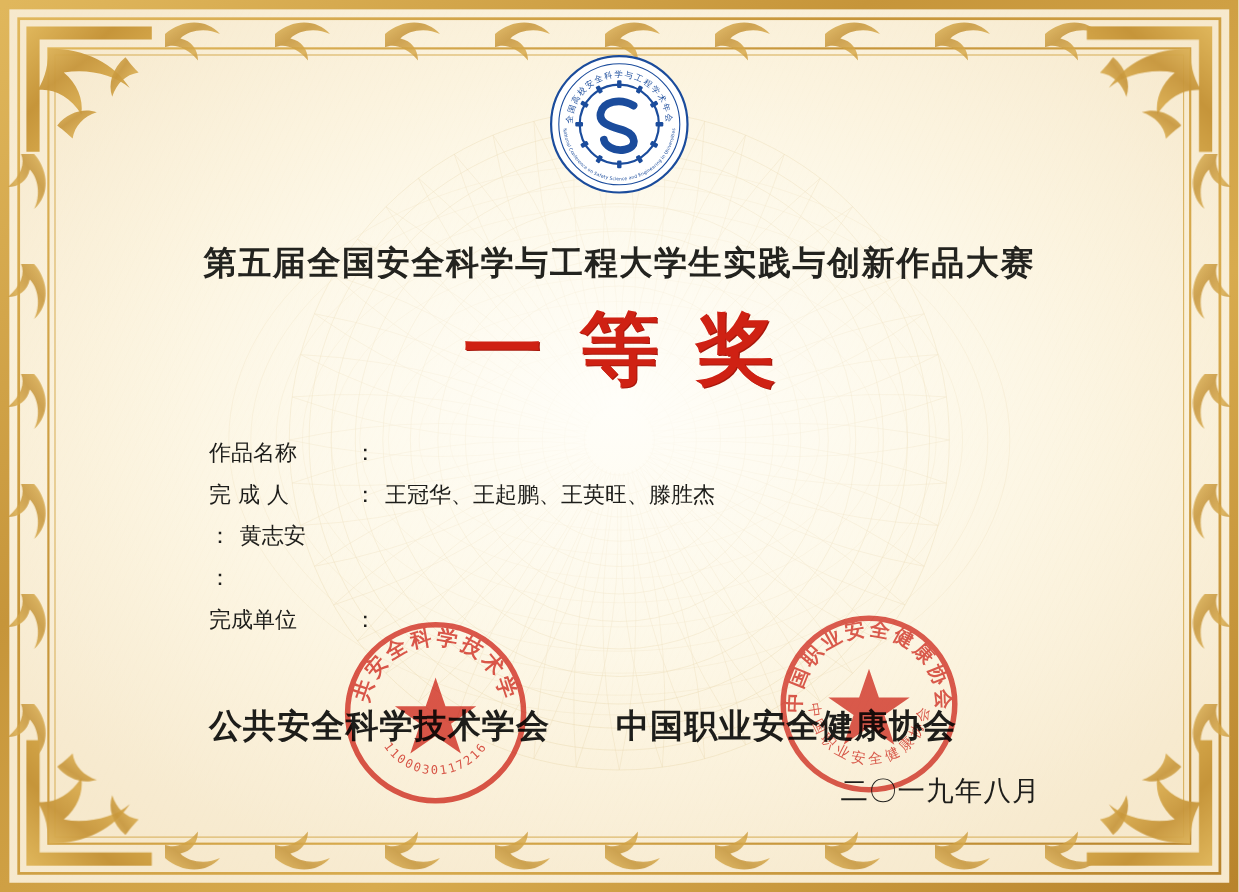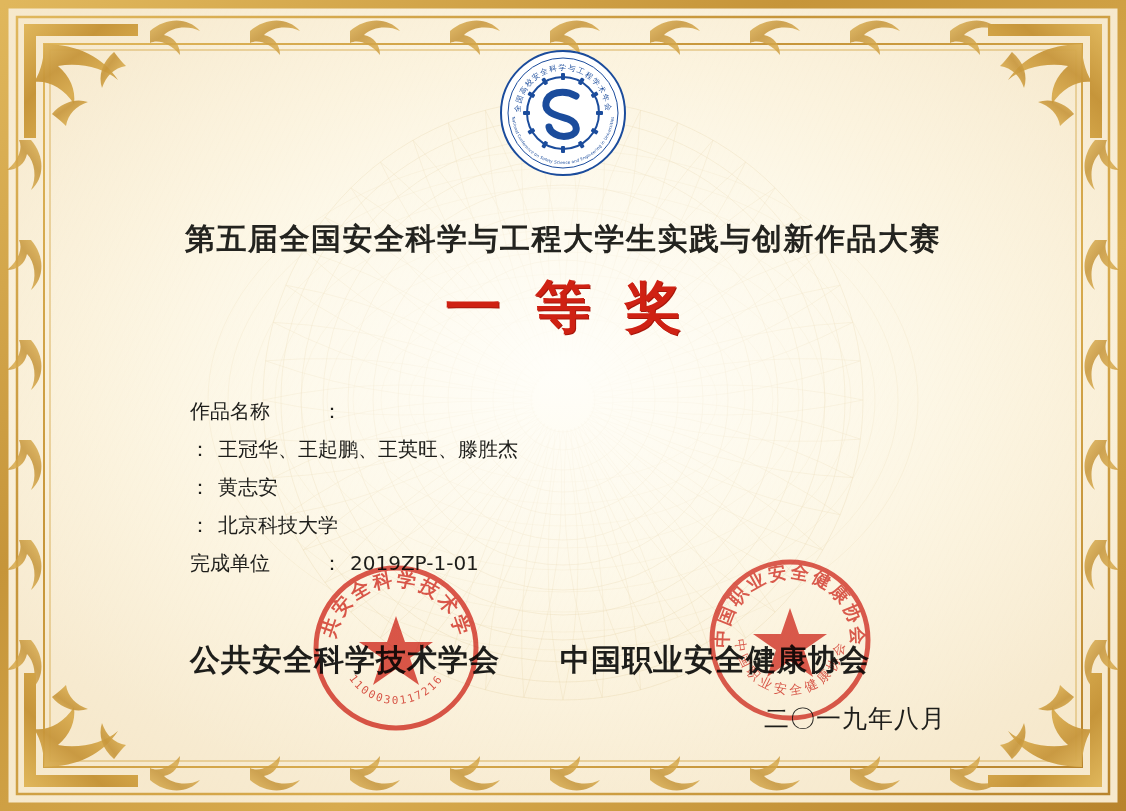--- a/index.html
+++ b/index.html
@@ -74,21 +74,21 @@
 
   
   .award-grade {
     position: absolute;
     top: 240px;
     left: 0;
     width: 966px;
     text-align: center;
     font-family: "DejaVu Sans", "Liberation Sans", sans-serif;
     font-weight: bold;
-    font-size: 56px;
+    font-size: 72px;
     letter-spacing: 34px;
     text-indent: 34px;
     color: #cf2113;
     text-shadow: 1px 1px 0 #a8180c;
   }
 
   
   .fields {
     position: absolute;
     top: 368px;
@@ -460,35 +460,34 @@
     <div class="cert-title">第五届全国安全科学与工程大学生实践与创新作品大赛</div>
 
     <div class="award-grade">一等奖</div>
 
     <div class="fields">
       <div class="field-row">
         <span class="field-label">作品名称</span>
         <span class="field-colon">：</span>
       </div>
       <div class="field-row">
+        <span class="field-label">完 成 人</span>
         <span class="field-colon">：</span>
         <span class="field-value">王冠华、王起鹏、王英旺、滕胜杰</span>
       </div>
       <div class="field-row">
         <span class="field-colon">：</span>
         <span class="field-value">黄志安</span>
       </div>
       <div class="field-row">
         <span class="field-colon">：</span>
-        <span class="field-value">北京科技大学</span>
       </div>
       <div class="field-row">
         <span class="field-label">完成单位</span>
         <span class="field-colon">：</span>
-        <span class="field-value">2019ZP-1-01</span>
       </div>
     </div>
 
     <div class="orgs">
       <div class="org-name">公共安全科学技术学会</div>
       <div class="org-name">中国职业安全健康协会</div>
     </div>
 
     <div class="cert-date">二〇一九年八月</div>
   </div>

